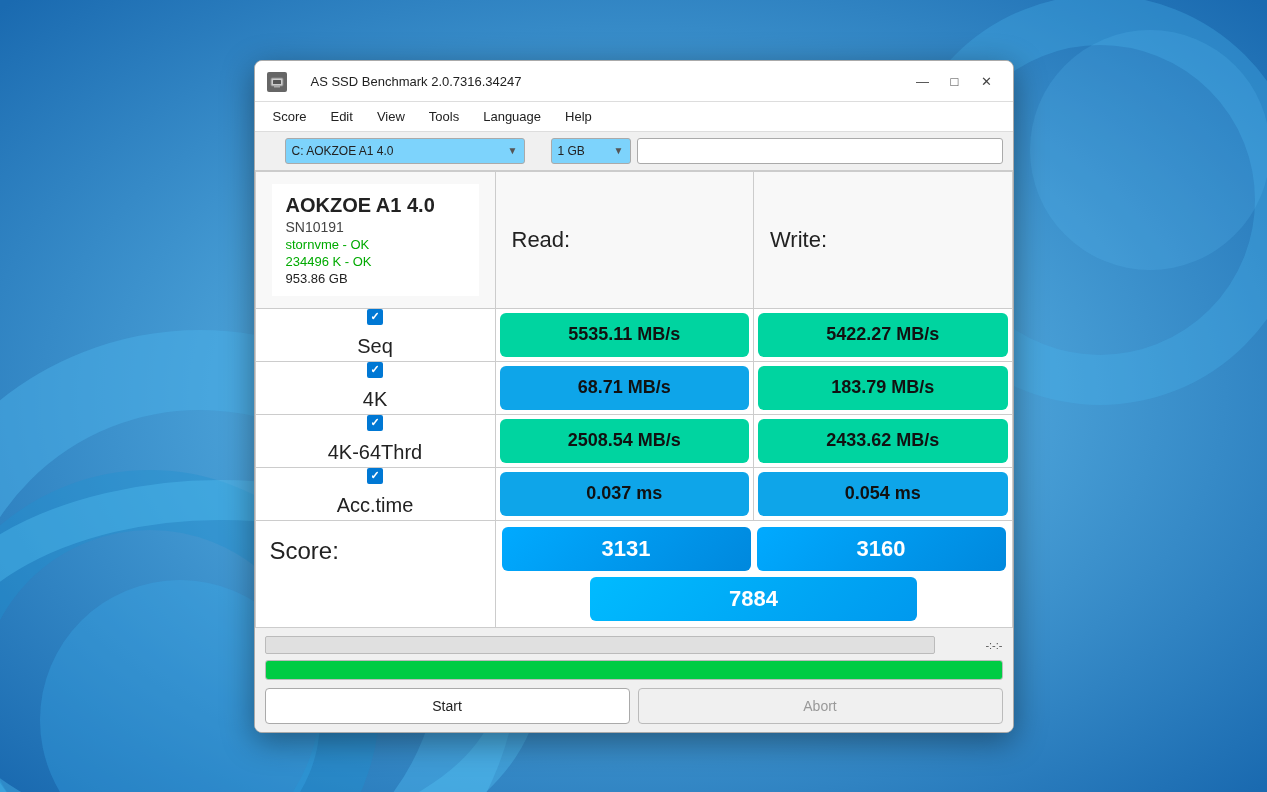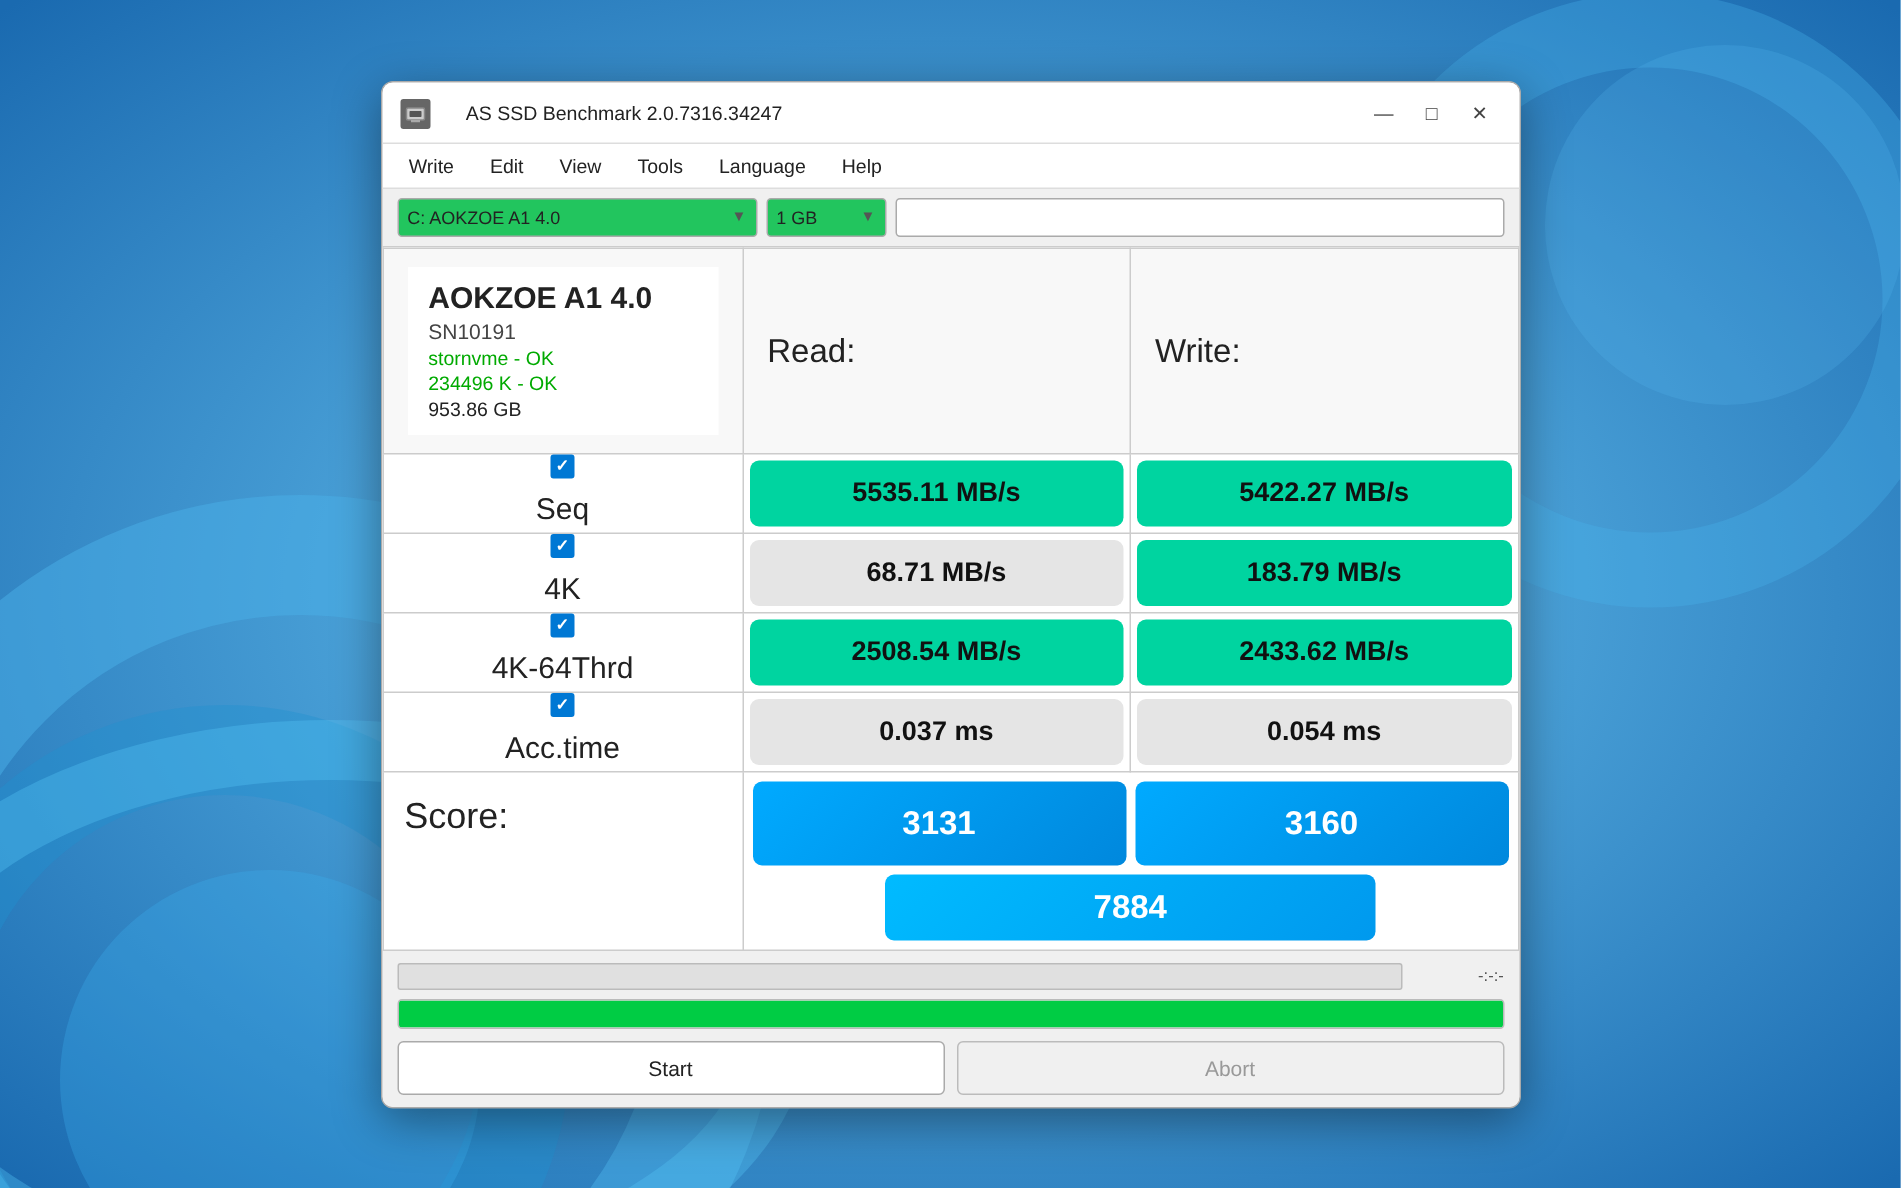--- a/index.html
+++ b/index.html
@@ -102,28 +102,29 @@
       align-items: center;
       gap: 6px;
       padding: 6px 10px;
       border-bottom: 1px solid #ccc;
     }
 
     .dropdown {
       height: 26px;
       border: 1px solid #aaa;
       border-radius: 3px;
-      background: #22c55e;
+      background: #7dd3fc;
       font-size: 12px;
       padding: 2px 6px;
       display: flex;
       align-items: center;
       justify-content: space-between;
       cursor: pointer;
       color: #222;
+      margin-left: 20px;
     }
 
     .dropdown.wide { width: 240px; }
     .dropdown.small { width: 80px; }
 
     .dropdown-arrow {
       font-size: 10px;
       color: #555;
       margin-left: 6px;
     }
@@ -253,21 +254,21 @@
       height: 44px;
       display: flex;
       align-items: center;
       justify-content: center;
       font-size: 18px;
       font-weight: bold;
       color: #111;
     }
 
     .val-teal {
-      background: #e5e5e5;
+      background: #0ea5e9;
       margin: 4px;
       border-radius: 6px;
       height: 44px;
       display: flex;
       align-items: center;
       justify-content: center;
       font-size: 18px;
       font-weight: bold;
       color: #111;
     }
@@ -299,21 +300,21 @@
     .score-row-top {
       display: flex;
       gap: 6px;
       margin-bottom: 6px;
     }
 
     .score-box-blue {
       flex: 1;
       background: linear-gradient(135deg, #00aaff, #0088dd);
       border-radius: 6px;
-      height: 56px;
+      height: 44px;
       display: flex;
       align-items: center;
       justify-content: center;
       font-size: 22px;
       font-weight: bold;
       color: white;
     }
 
     .score-box-total {
       background: linear-gradient(135deg, #00bbff, #0099ee);
@@ -452,21 +453,21 @@
       <span class="title-text">AS SSD Benchmark 2.0.7316.34247</span>
     </div>
     <div class="title-bar-controls">
       <button class="title-btn">—</button>
       <button class="title-btn">□</button>
       <button class="title-btn close">✕</button>
     </div>
   </div>
 
   <div class="menu-bar">
-    <span class="menu-item">Write</span>
+    <span class="menu-item">Score</span>
     <span class="menu-item">Edit</span>
     <span class="menu-item">View</span>
     <span class="menu-item">Tools</span>
     <span class="menu-item">Language</span>
     <span class="menu-item">Help</span>
   </div>
 
   <div class="toolbar">
     <div class="dropdown wide">
       <span>C: AOKZOE A1 4.0</span>

